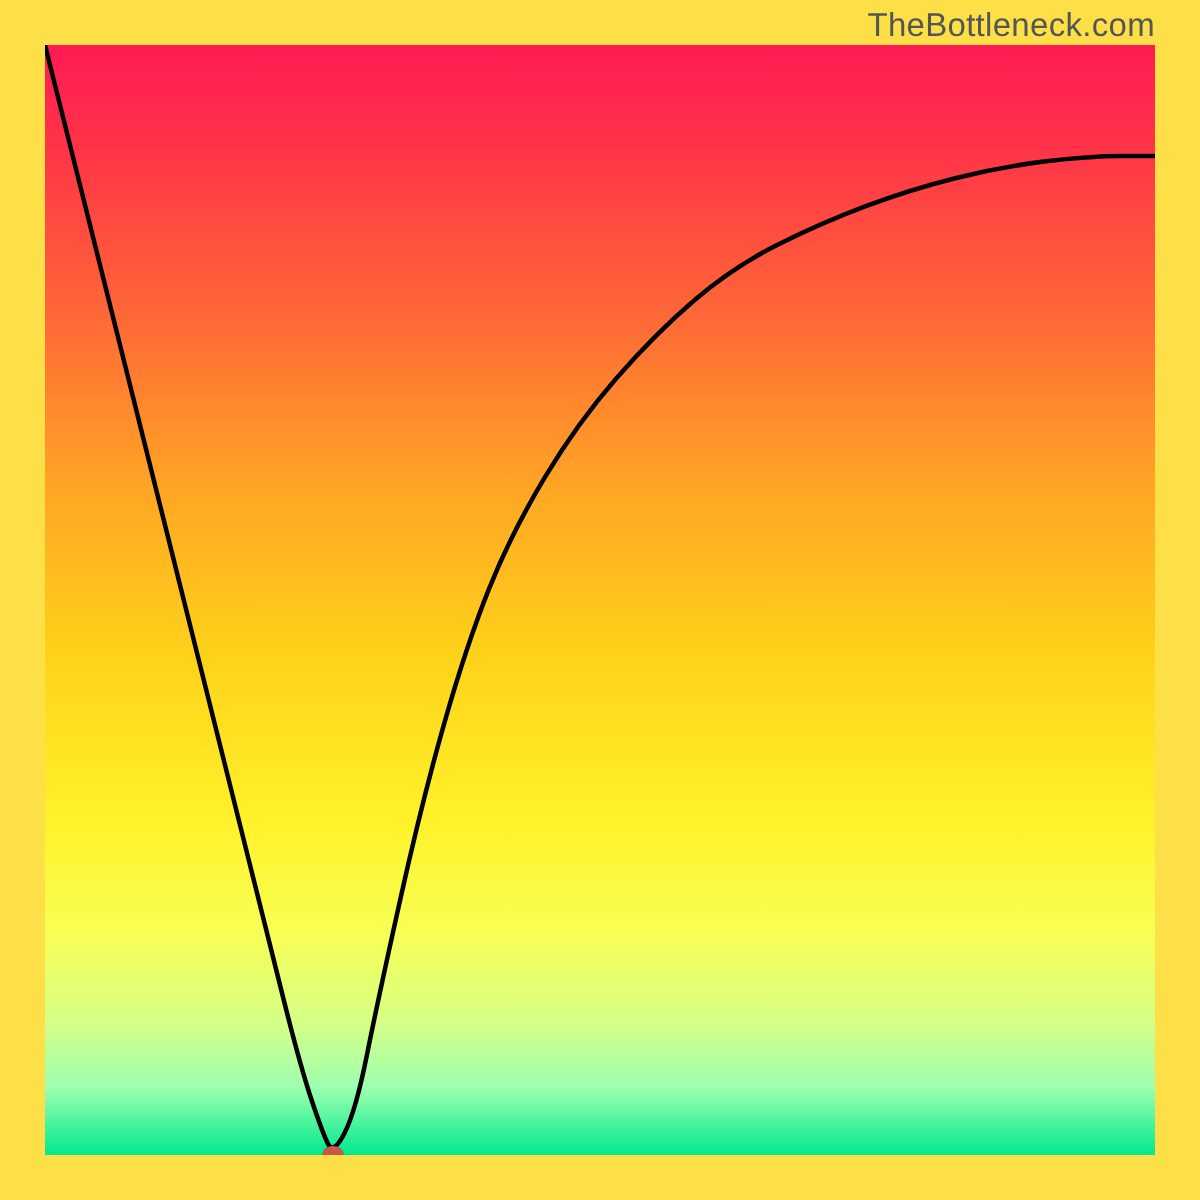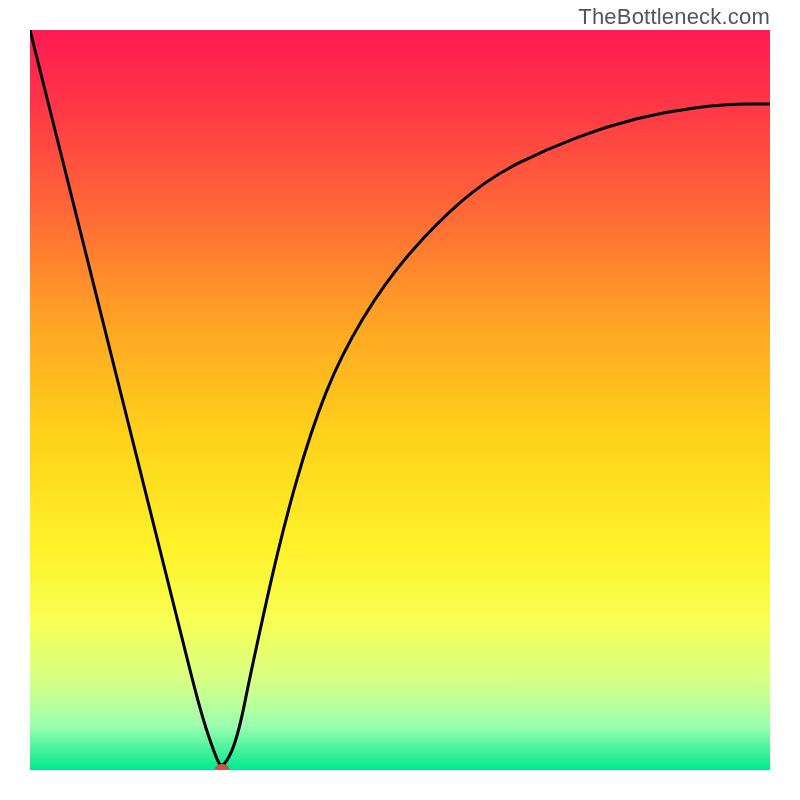--- a/index.html
+++ b/index.html
@@ -8,21 +8,21 @@
     width: 800px;
     height: 800px;
     overflow: hidden;
     background: #000;
     font-family: Arial, Helvetica, sans-serif;
   }
   .frame {
     position: relative;
     width: 800px;
     height: 800px;
-    background: #ffffff;
+    background: #fde047;
     text-align: center;
   }
   .plot-area {
     position: absolute;
     left: 30px;
     top: 30px;
     width: 740px;
     height: 740px;
     overflow: hidden;
   }

